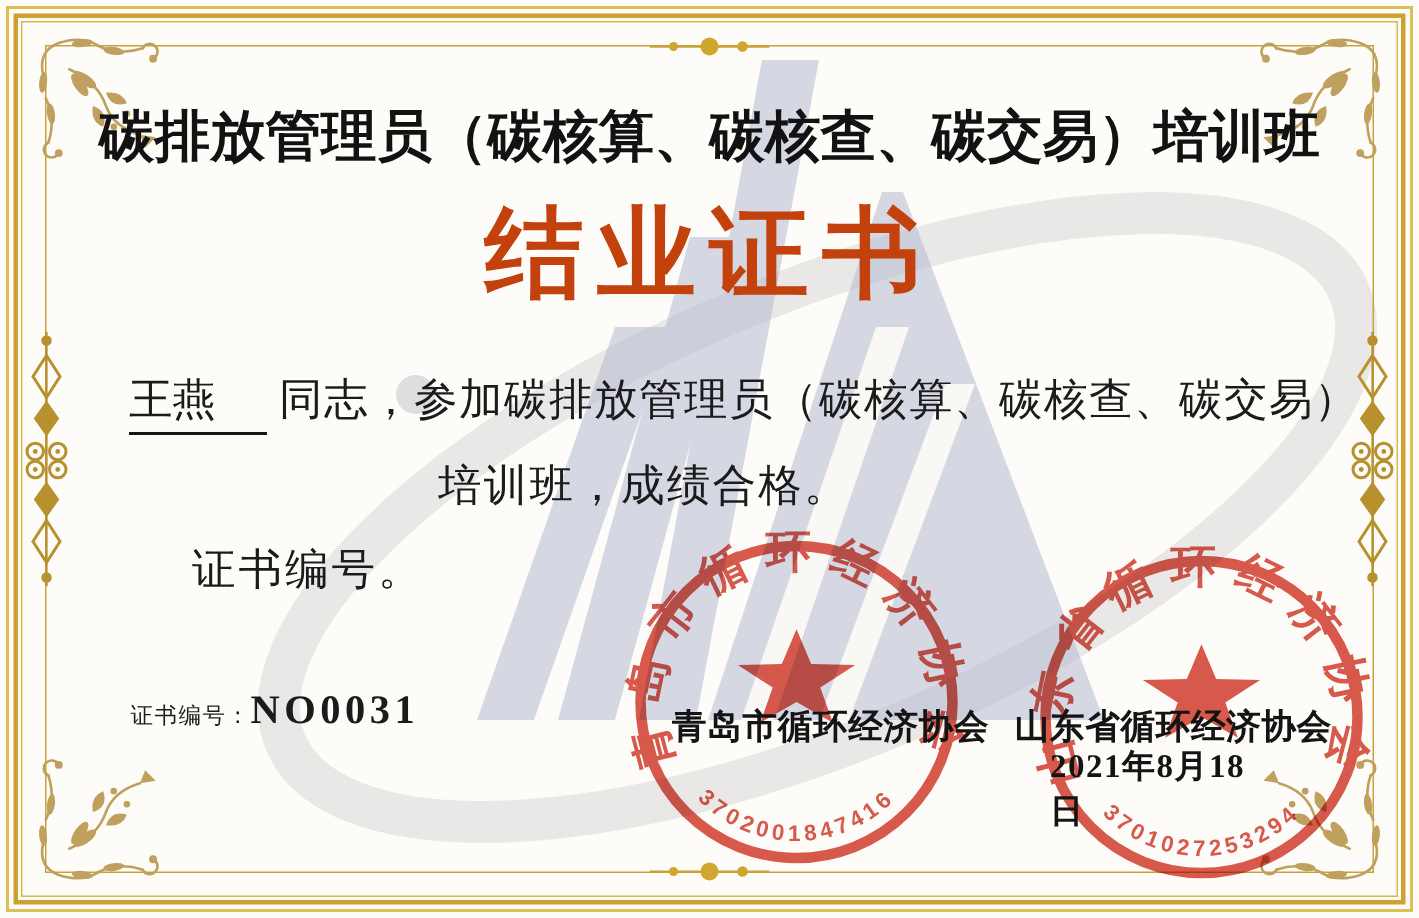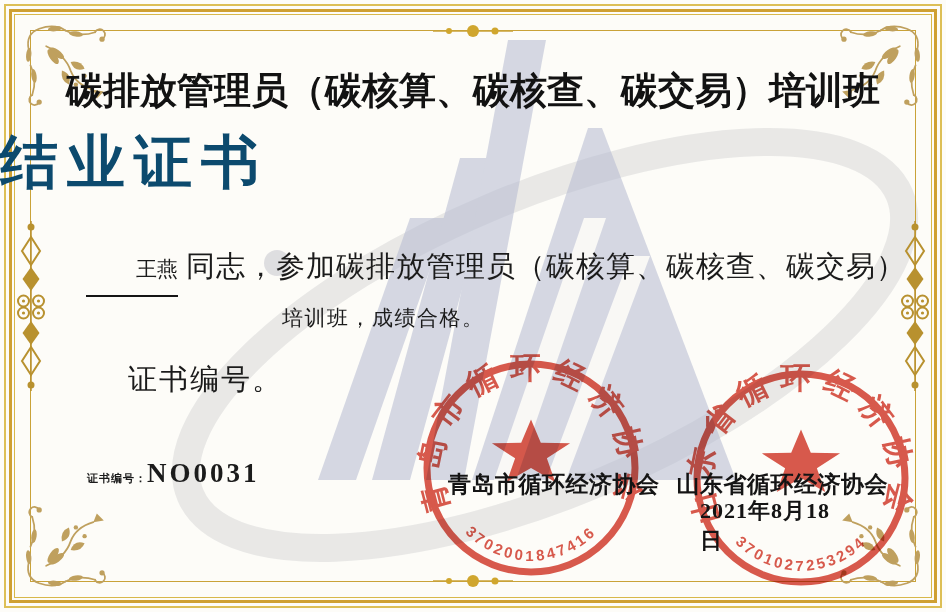--- a/index.html
+++ b/index.html
@@ -29,34 +29,34 @@
   
   .watermark{position:absolute;inset:0;z-index:0;}
   
   .txt{position:absolute;z-index:5;}
   .title{
     top:66px;left:0;width:100%;text-align:center;
     font-family:"Liberation Sans", sans-serif;font-weight:700;
     font-size:37px;letter-spacing:0px;color:#121212;
   }
   .subtitle{
-    top:124px;left:0;width:100%;
+    top:124px;left:0;width:100%;text-align:center;
     font-family:"Liberation Sans", sans-serif;font-weight:700;
-    font-size:58px;letter-spacing:9px;color:#0c4a6e;
+    font-size:66px;letter-spacing:9px;color:#c2410c;
   }
   .line1{left:86px;top:247px;display:flex;align-items:baseline;}
   .name{
-    display:inline-block;width:92px;text-align:right;font-size:21px;
-    border-bottom:2.5px solid #151515;padding-bottom:12px;
+    display:inline-block;width:92px;text-align:left;font-size:29px;
+    border-bottom:2.5px solid #151515;padding-bottom:1px;
   }
   .rest{font-size:29px;margin-left:8px;letter-spacing:1px;}
-  .line2{left:282px;top:304px;font-size:21px;letter-spacing:1.5px;}
+  .line2{left:292px;top:304px;font-size:29px;letter-spacing:1.5px;}
   .line3{left:128px;top:360px;font-size:29px;letter-spacing:2px;}
   .serial{left:87px;top:458px;display:flex;align-items:baseline;}
-  .serial-label{font-size:11px;font-weight:700;letter-spacing:1px;text-align:center;}
+  .serial-label{font-size:15px;font-weight:400;letter-spacing:1px;text-align:center;}
   .serial-number{font-size:27px;font-weight:600;letter-spacing:3px;font-family:"Liberation Serif",serif;}
   .issuers{left:448px;top:469px;display:flex;gap:17px;font-size:23px;font-weight:700;letter-spacing:0.5px;color:#141414;}
   .date{left:700px;top:496px;width:148px;text-align:left;font-size:22px;font-weight:700;letter-spacing:1px;color:#141414;}
   
   .seal{position:absolute;width:230px;height:230px;z-index:3;opacity:0.9;mix-blend-mode:multiply;}
   .seal.left{left:416px;top:353px;}
   .seal.right{left:686px;top:363px;}
   .seal-ring{fill:none;stroke:#d5483a;stroke-width:7px;}
   .seal-ring-text{
     fill:#d5483a;font-family:"Liberation Sans", sans-serif;font-weight:700;

